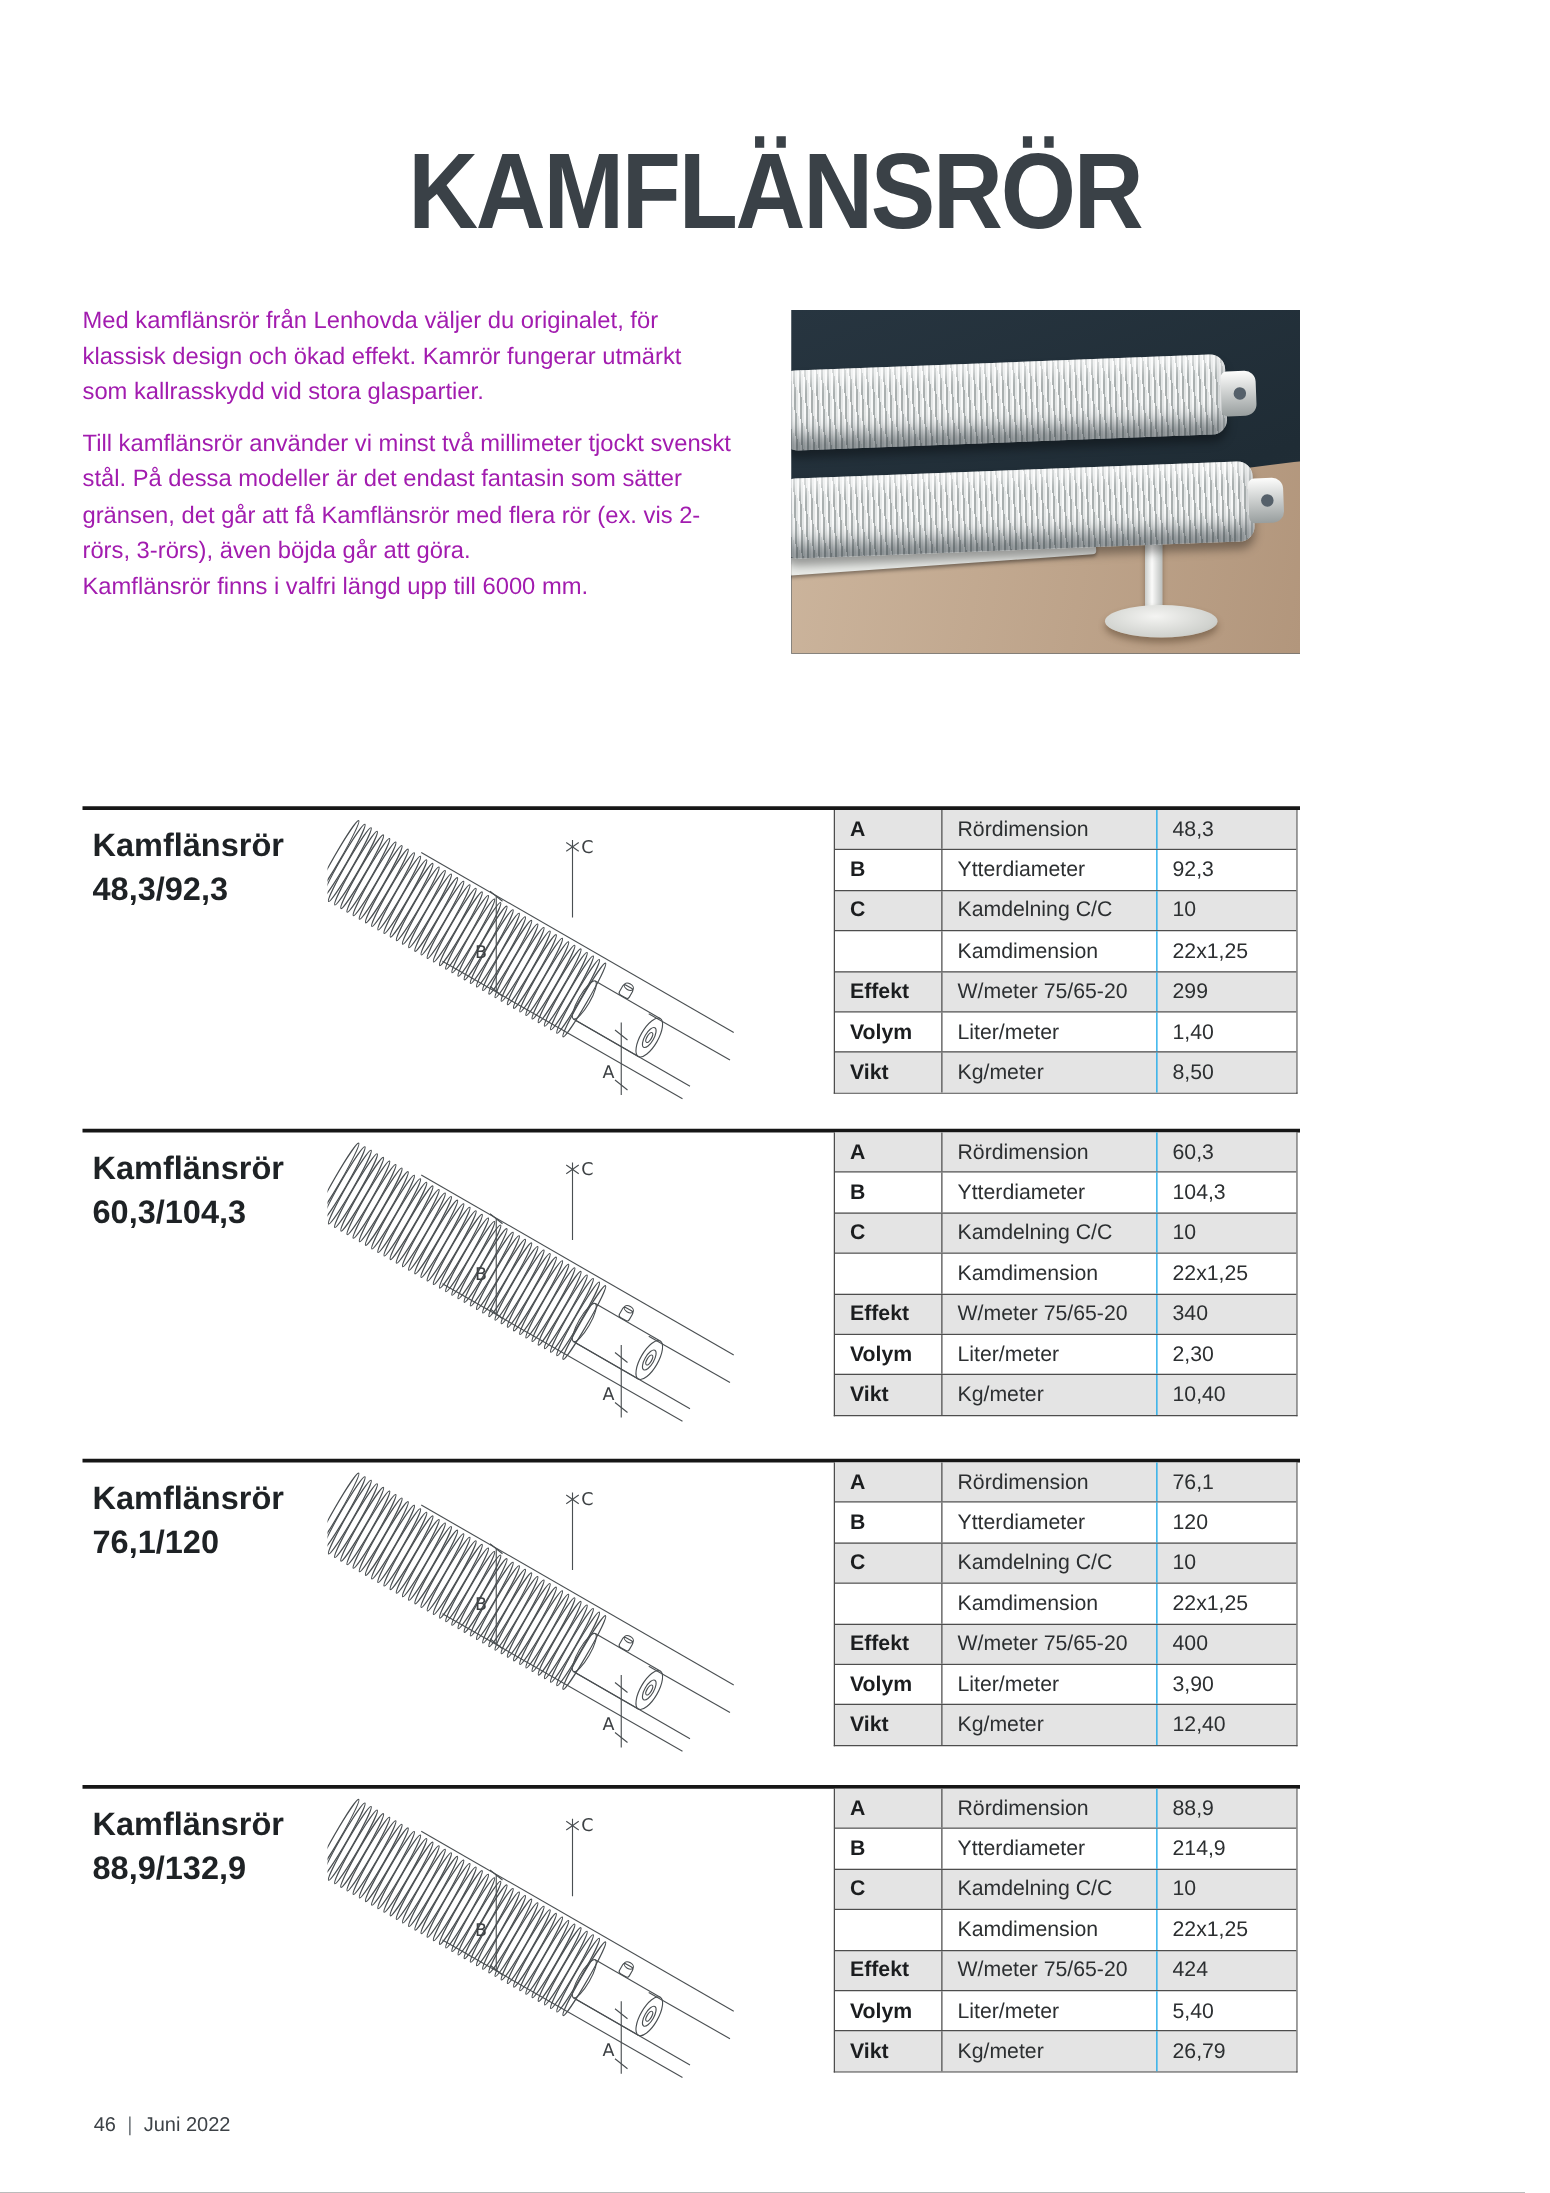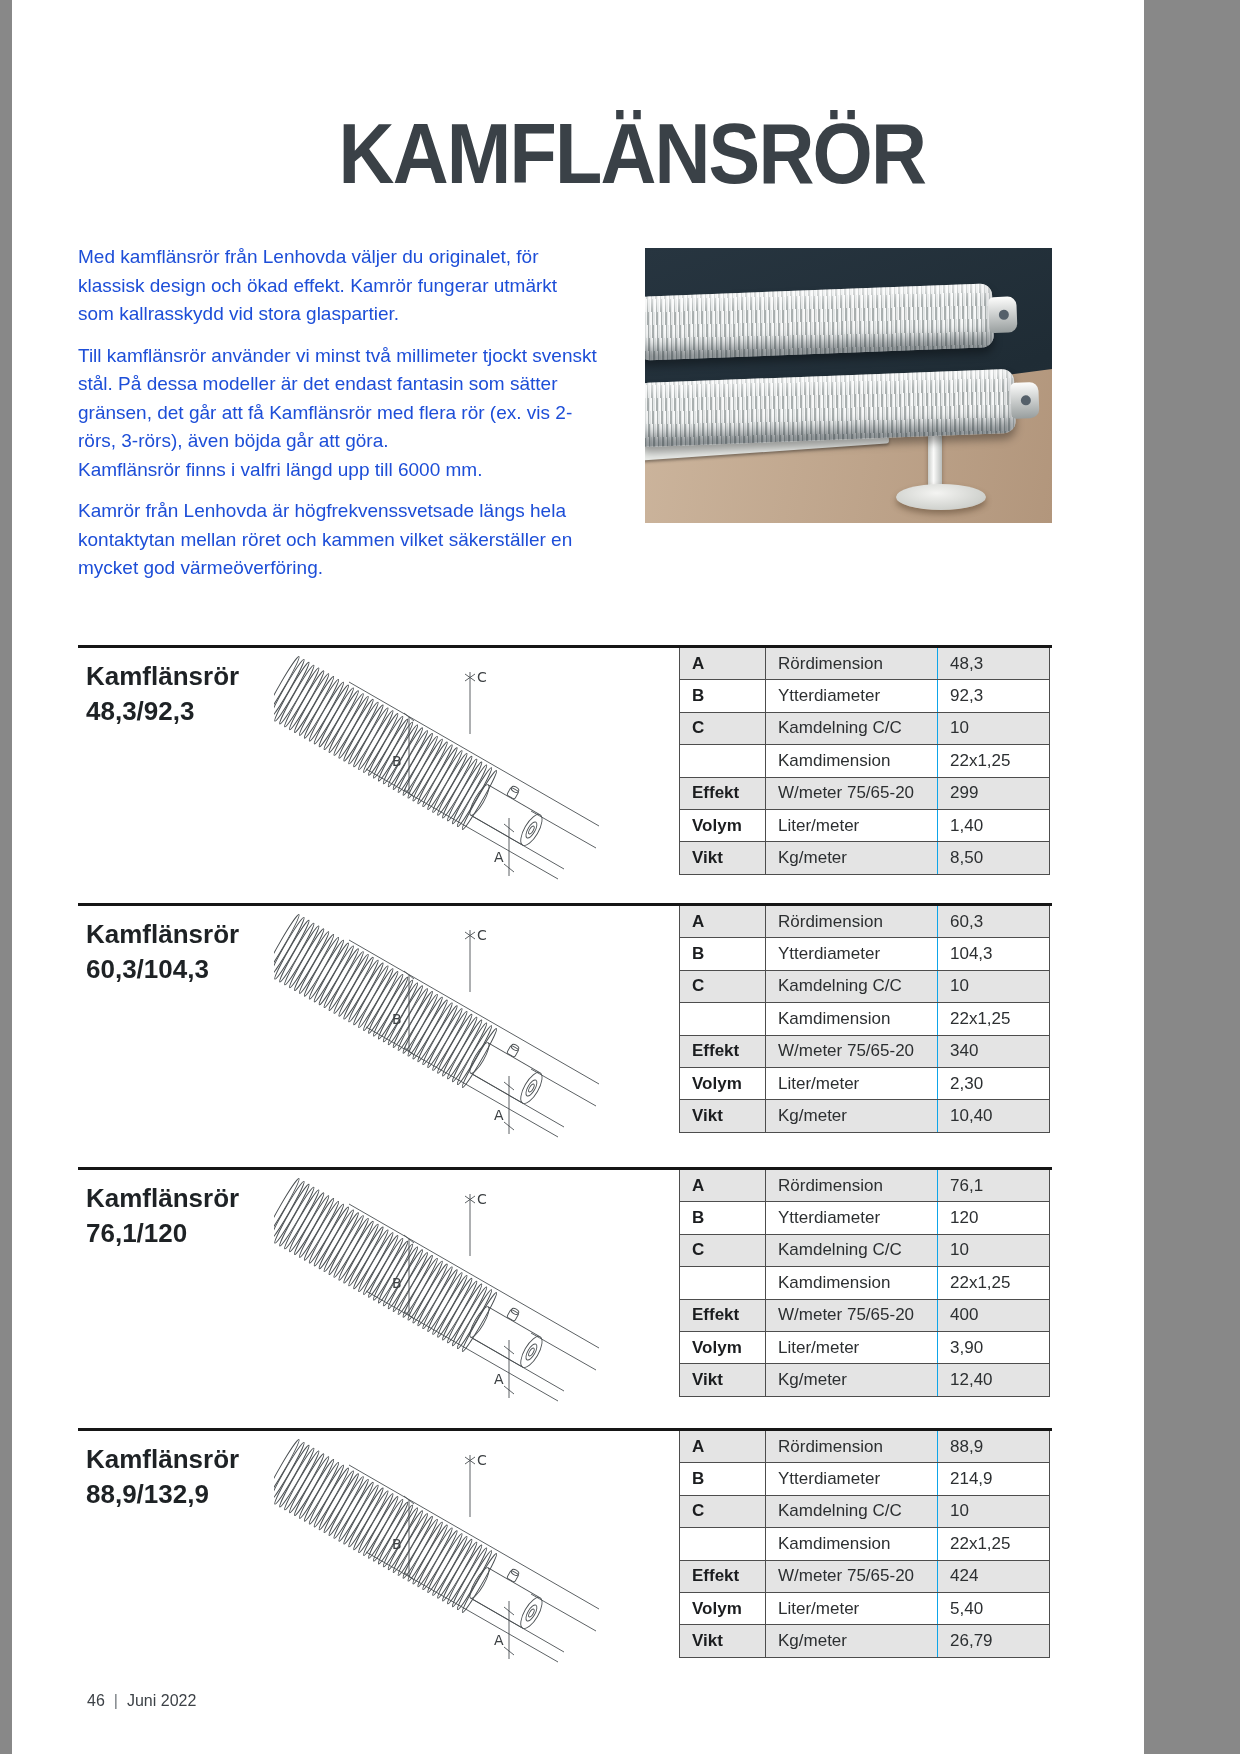--- a/index.html
+++ b/index.html
@@ -1,25 +1,25 @@
 <!DOCTYPE html>
 <html><head>
 <meta charset="utf-8">
 <style>
   html,body{margin:0;padding:0;background:#888;}
-  .page{position:relative;width:1132px;height:1754px;background:#ffffff;overflow:hidden;
-        font-family:"Liberation Sans", sans-serif;margin-left:12px;}
+  .page{position:relative;width:1240px;height:1754px;background:#ffffff;overflow:hidden;
+        font-family:"Liberation Sans", sans-serif;}
 
   
   .title{position:absolute;left:0;top:110px;width:1240px;text-align:center;}
   .title span{display:inline-block;transform:scaleX(.9);font-size:86px;font-weight:bold;
               letter-spacing:-2px;color:#3a4147;line-height:1;}
 
   
-  .intro{position:absolute;left:66px;top:243px;width:520px;font-size:19px;line-height:28.5px;color:#1d4ed8;}
+  .intro{position:absolute;left:66px;top:243px;width:520px;font-size:19px;line-height:28.5px;color:#a21caf;}
   .intro p{margin:0 0 13px;white-space:pre-line;}
 
   
   .photo{position:absolute;left:633px;top:248px;width:407px;height:275px;overflow:hidden;
          background:linear-gradient(160deg,#273540 0%,#1f2c35 60%,#23313a 100%);}
   .ph-floor{position:absolute;left:0;top:0;width:100%;height:100%;
             background:linear-gradient(100deg,#cdb69e,#b2967c);
             clip-path:polygon(0 74%,58% 52%,100% 44%,100% 100%,0 100%);}
   .ph-baseboard{position:absolute;left:-6px;top:190px;width:250px;height:14px;background:#e9ebe8;
                 transform:rotate(-4deg);border-radius:3px;box-shadow:0 2px 3px rgba(0,0,0,.35);}
@@ -64,21 +64,20 @@
 <div class="page">
 
   <div class="title">
     <span>KAMFLÄNSRÖR</span>
   </div>
 
   <div class="intro">
     <p>Med kamflänsrör från Lenhovda väljer du originalet, för klassisk design och ökad effekt. Kamrör fungerar utmärkt som kallrasskydd vid stora glaspartier.</p>
     <p>Till kamflänsrör använder vi minst två millimeter tjockt svenskt stål. På dessa modeller är det endast fantasin som sätter gränsen, det går att få Kamflänsrör med flera rör (ex. vis 2-rörs, 3-rörs), även böjda går att göra.
 Kamflänsrör finns i valfri längd upp till 6000 mm.</p>
-    <p>Kamrör från Lenhovda är högfrekvenssvetsade längs hela kontaktytan mellan röret och kammen vilket säkerställer en mycket god värmeöverföring.</p>
   </div>
 
   <div class="photo">
     <div class="ph-floor"></div>
     <div class="ph-baseboard"></div>
     <div class="ph-post"></div>
     <div class="ph-base"></div>
     <div class="ph-tube ph-tube1">
         <span class="ph-cap"></span>
       </div>

